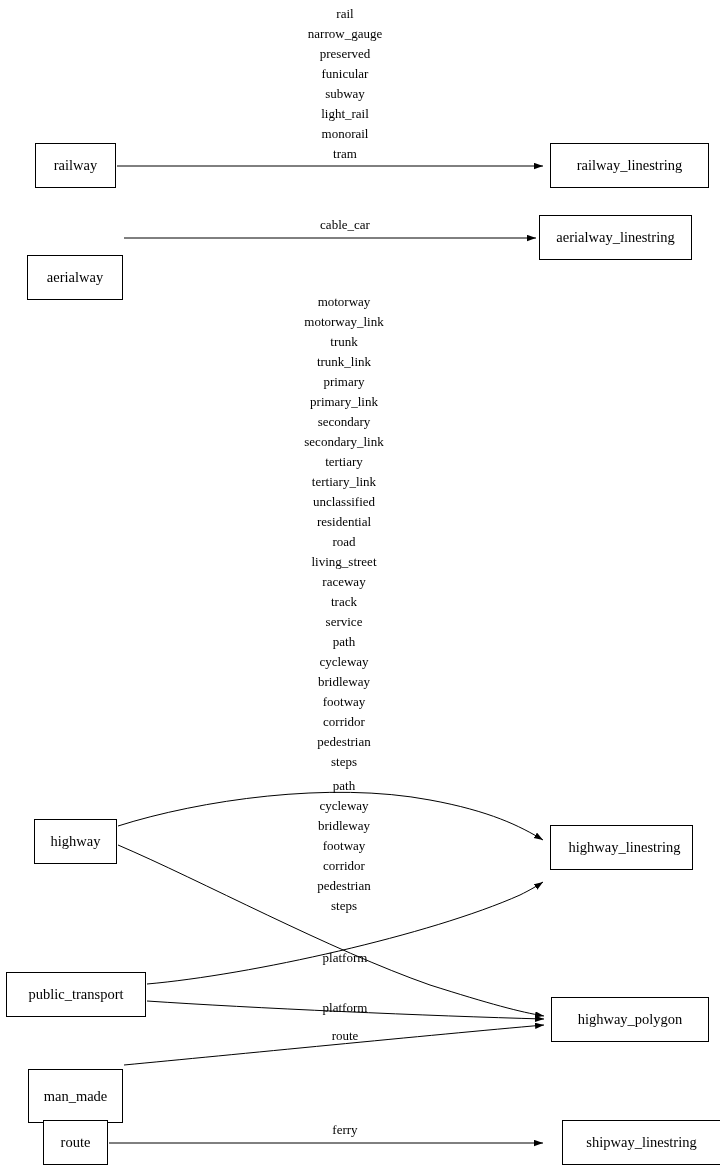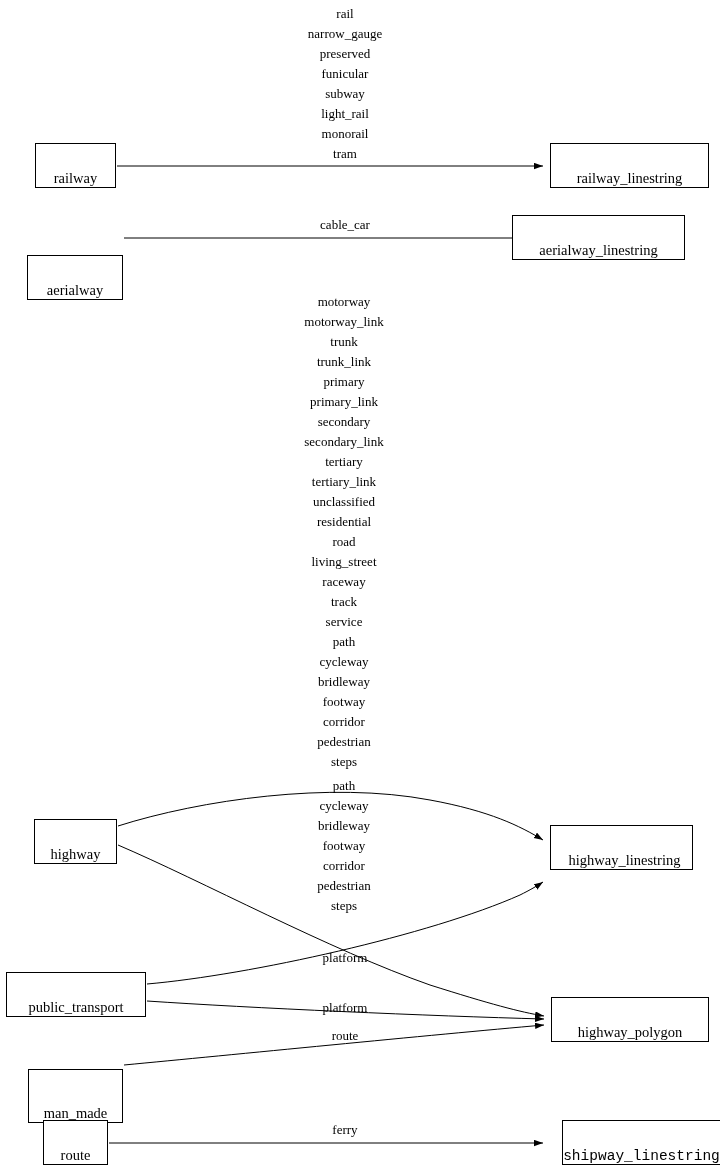--- a/index.html
+++ b/index.html
@@ -22,21 +22,21 @@
     width: 720px;
     height: 1172px;
     pointer-events: none;
   }
   .node {
     position: absolute;
     box-sizing: border-box;
     border: 1px solid #000000;
     background: #ffffff;
     display: flex;
-    align-items: flex-end;
+    align-items: center;
     justify-content: center;
     font-size: 14.5px;
     color: #000000;
     white-space: nowrap;
   }
   .edge-label {
     position: absolute;
     box-sizing: border-box;
     text-align: center;
     font-size: 13px;
@@ -115,38 +115,38 @@
   <div id="nodes">
       <div class="node" style="left: 35px; top: 143px; width: 81px; height: 45px;">
         <span>railway</span>
       </div>
       <div class="node" style="left: 550px; top: 143px; width: 159px; height: 45px;">
         <span>railway_linestring</span>
       </div>
       <div class="node" style="left: 27px; top: 215px; width: 96px; height: 45px; margin-top: 40px;">
         <span>aerialway</span>
       </div>
-      <div class="node" style="left: 512px; top: 215px; width: 173px; height: 45px;">
+      <div class="node" style="left: 539px; top: 215px; width: 153px; height: 45px;">
         <span>aerialway_linestring</span>
       </div>
       <div class="node" style="left: 34px; top: 811px; width: 83px; height: 45px; margin-top: 8px;">
         <span>highway</span>
       </div>
       <div class="node" style="left: 550px; top: 825px; width: 143px; height: 45px; padding-left: 6px;">
         <span>highway_linestring</span>
       </div>
       <div class="node" style="left: 6px; top: 972px; width: 140px; height: 45px;">
         <span>public_transport</span>
       </div>
       <div class="node" style="left: 551px; top: 997px; width: 158px; height: 45px;">
         <span>highway_polygon</span>
       </div>
       <div class="node" style="left: 28px; top: 1049px; width: 95px; height: 54px; margin-top: 20px;">
         <span>man_made</span>
       </div>
       <div class="node" style="left: 43px; top: 1120px; width: 65px; height: 45px;">
         <span>route</span>
       </div>
-      <div class="node" style="left: 562px; top: 1120px; width: 159px; height: 45px; font-family: Liberation Mono, monospace;">
+      <div class="node" style="left: 562px; top: 1120px; width: 159px; height: 45px;">
         <span>shipway_linestring</span>
       </div>
     </div>
 </div>
 
 </body></html>

